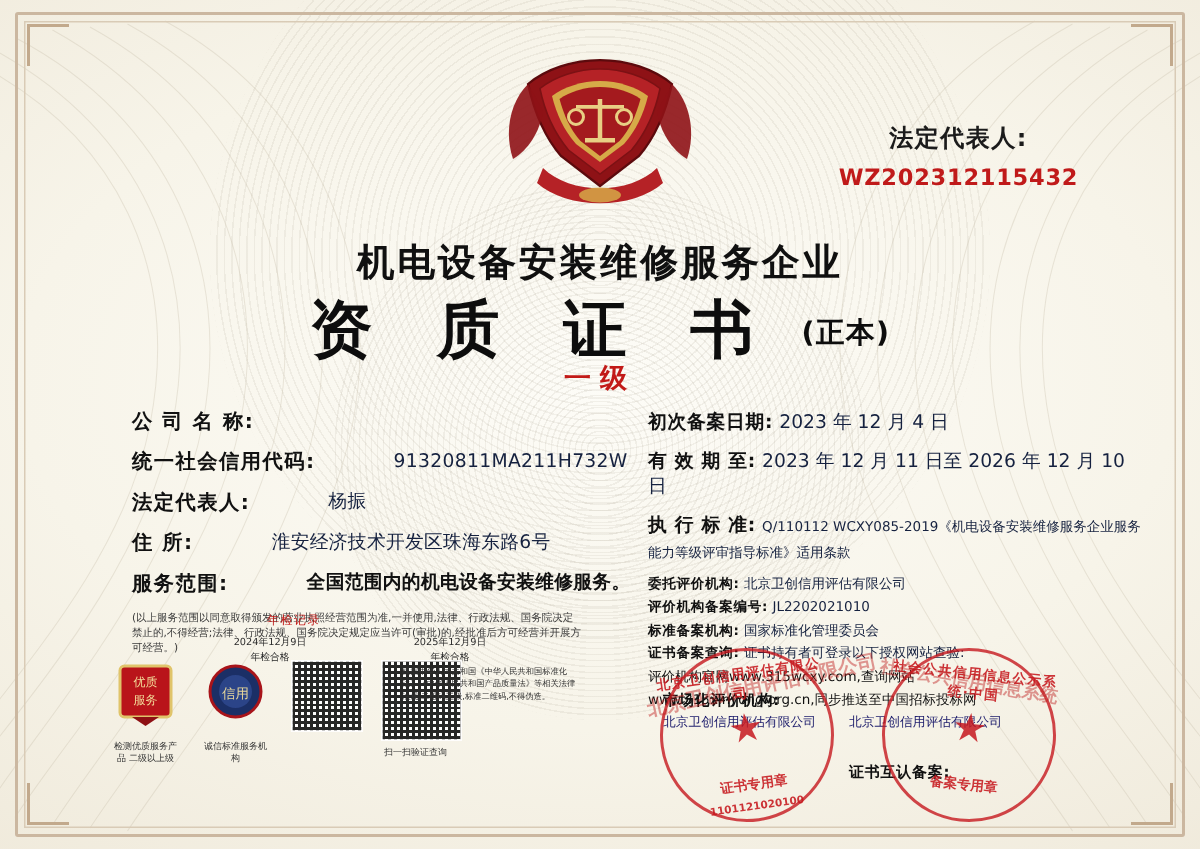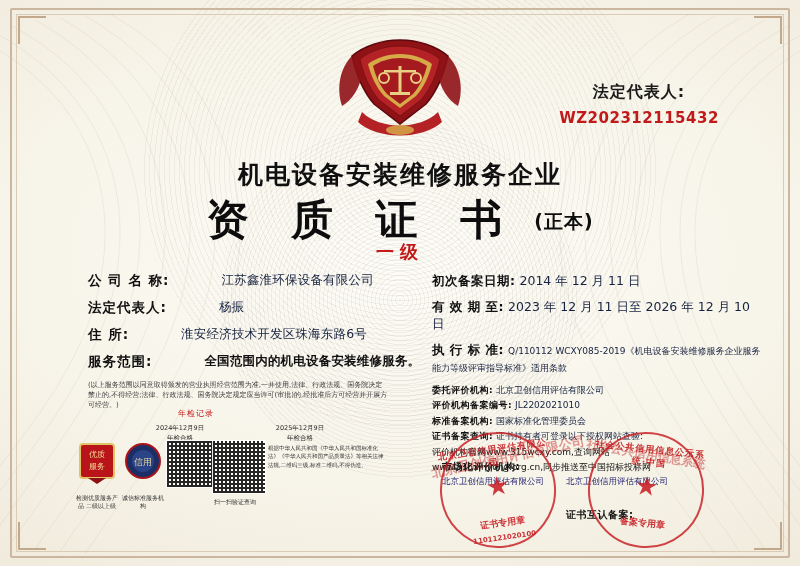--- a/index.html
+++ b/index.html
@@ -253,21 +253,21 @@
   }
   .annual-dates div { width: 120px; line-height: 1.5; }
 
   
   .badges {
     position: absolute;
     left: 74px;
     top: 440px;
     display: flex;
     align-items: flex-start;
-    gap: 0;
+    gap: 14px;
   }
   .badge {
     width: 46px;
     text-align: center;
   }
   .badge .cap {
     margin-top: 4px;
     font-size: 6px;
     color: #333;
     line-height: 1.4;
@@ -410,41 +410,44 @@
 
   <div class="title-main">机电设备安装维修服务企业</div>
   <div class="title-big">
     <span class="zi">资 质 证 书</span><span class="zheng">(正本)</span>
   </div>
   <div class="title-grade">一级</div>
 
   <div class="info-left">
     <div class="row">
       <span class="k">公 司 名 称:</span>
-      <span class="v">江苏鑫淮环保设备有限公司</span>
+    </div>
+    <div class="row">
+      <span class="k">统一社会信用代码:</span>
+      <span class="v">91320811MA211H732W</span>
     </div>
     <div class="row">
       <span class="k">法定代表人:</span>
       <span class="v">杨振</span>
     </div>
     <div class="row">
       <span class="k">住        所:</span>
       <span class="v">淮安经济技术开发区珠海东路6号</span>
     </div>
     <div class="row scope">
       <span class="k">服务范围:</span>
       <span class="v">全国范围内的机电设备安装维修服务。</span>
     </div>
     <div class="scope-note">(以上服务范围以同意取得颁发的营业执照经营范围为准,一并使用,法律、行政法规、国务院决定禁止的,不得经营;法律、行政法规、国务院决定规定应当许可(审批)的,经批准后方可经营并开展方可经营。)</div>
   </div>
 
   <div class="info-right">
     <div class="rrow">
       <span class="k">初次备案日期:</span>
-      <span class="v">2014 年 12 月 11 日</span>
+      <span class="v">2023 年 12 月 4 日</span>
     </div>
     <div class="rrow">
       <span class="k">有 效 期 至:</span>
       <span class="v">2023 年 12 月 11 日至 2026 年 12 月 10 日</span>
     </div>
     <div class="rrow exec">
       <span class="k">执 行 标 准:</span>
       <span class="v">Q/110112 WCXY085-2019《机电设备安装维修服务企业服务能力等级评审指导标准》适用条款</span>
     </div>
     <div class="rrow small">

